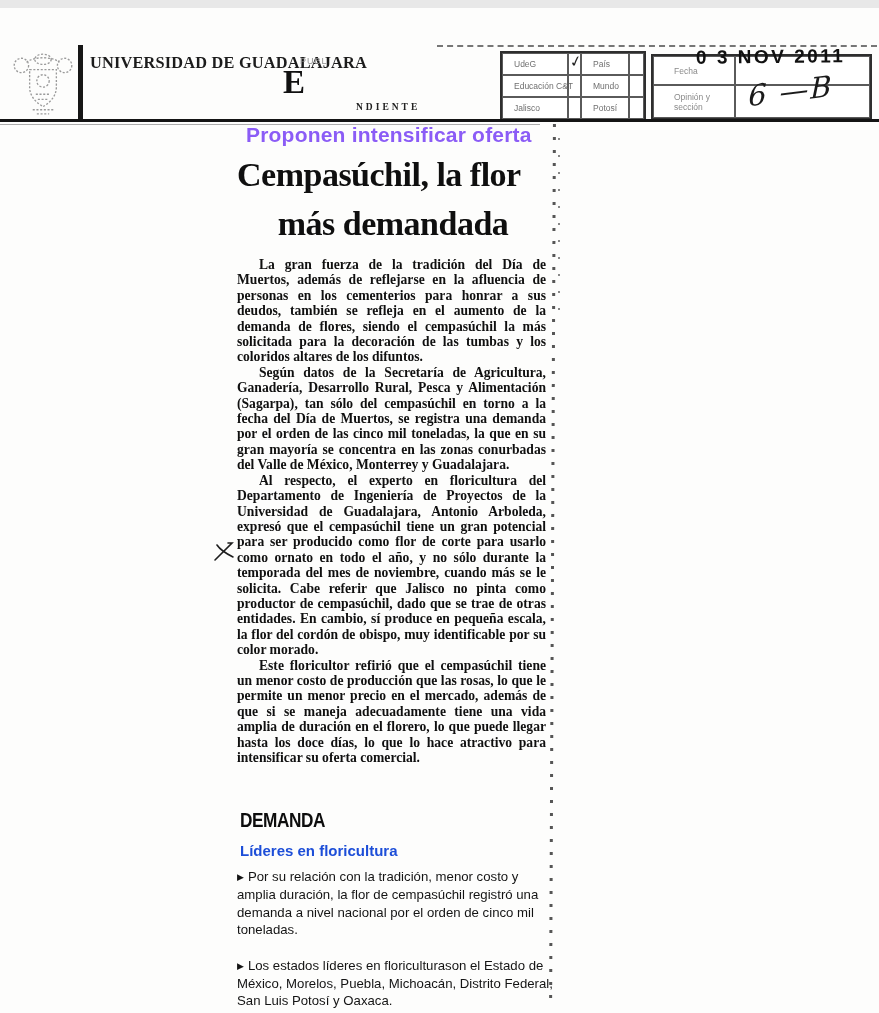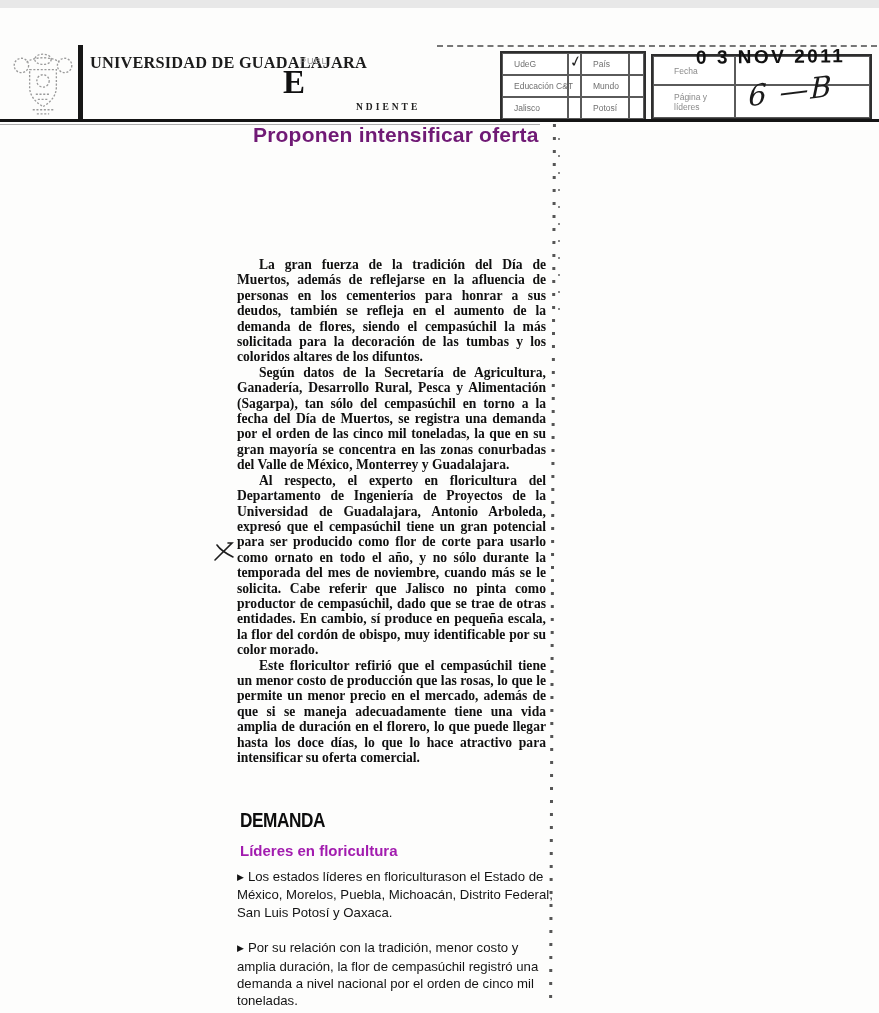--- a/index.html
+++ b/index.html
@@ -46,35 +46,35 @@
     font-size:8.5px;color:#8a8a8a;display:flex;align-items:center;padding-left:20px;}
   .stamp{position:absolute;left:696px;top:38px;font-family:"Liberation Sans",sans-serif;
     font-weight:bold;font-size:19px;letter-spacing:2.5px;color:#111;
     transform:rotate(-.6deg);white-space:nowrap;}
   .handwritten{position:absolute;left:748px;top:66px;
     font-family:"DejaVu Serif",serif;font-style:italic;font-size:29px;color:#1a1a1a;
     transform:rotate(-7deg) skewX(-8deg);letter-spacing:2px;white-space:nowrap;}
   .header-rule{position:absolute;left:0;top:111px;width:879px;height:3px;background:#141414;}
   .header-rule2{position:absolute;left:0;top:116px;width:540px;height:1px;background:#777;opacity:.6;}
   
-  .kicker{position:absolute;left:253px;top:115px;font-family:"Liberation Sans",sans-serif;
-    font-weight:bold;font-size:21px;letter-spacing:.2px;color:#701a75;white-space:nowrap;}
+  .kicker{position:absolute;left:246px;top:115px;font-family:"Liberation Sans",sans-serif;
+    font-weight:bold;font-size:21px;letter-spacing:.2px;color:#8b5cf6;white-space:nowrap;}
   .headline{position:absolute;left:237px;top:142px;width:312px;
     font-family:"Liberation Serif",serif;font-weight:bold;font-size:34px;
     line-height:49px;letter-spacing:-.5px;color:#0f0f0f;text-align:left;}
   .headline .l2{text-align:center;}
   .article-body{position:absolute;left:237px;top:249px;width:309px;
     font-family:"Liberation Serif",serif;font-size:13.6px;line-height:15.4px;
     text-align:justify;color:#101010;font-weight:bold;}
   .article-body p{margin:0;text-indent:22px;}
   .demanda{position:absolute;left:240px;top:800px;font-family:"Liberation Sans",sans-serif;
     font-weight:bold;font-size:21px;letter-spacing:-.5px;color:#0d0d0d;
     transform:scaleX(.82);transform-origin:left;}
   .subhead{position:absolute;left:240px;top:834px;font-family:"Liberation Sans",sans-serif;
-    font-weight:bold;font-size:15px;color:#a21caf;}
+    font-weight:bold;font-size:15px;color:#1d4ed8;}
   .bullets{position:absolute;left:237px;top:860px;width:317px;
     font-family:"Liberation Sans",sans-serif;font-size:13.2px;line-height:17.4px;color:#141414;}
   .bullets p{margin:0 0 18px 0;}
   .bullet-glyph{font-size:9px;vertical-align:1px;margin-right:4px;
     font-family:"DejaVu Sans",sans-serif;}
   
   .torn{position:absolute;left:551px;top:116px;width:3px;height:884px;
     background:repeating-linear-gradient(to bottom,#2c2c2c 0 3px,transparent 3px 13px);
     opacity:.8;transform:rotate(.25deg);}
   .torn2{position:absolute;left:558px;top:130px;width:2px;height:180px;
@@ -119,48 +119,52 @@
 
     <div class="cat-cell">Jalisco</div>
     <div class="cat-cell cat-check"></div>
     <div class="cat-cell">Potosí</div>
     <div class="cat-cell cat-check"></div>
   </div>
 
   <div class="date-grid">
     <div class="date-cell">Fecha</div>
     <div class="date-cell"></div>
-    <div class="date-cell">Página y líderes</div>
+    <div class="date-cell">Opinión y sección</div>
     <div class="date-cell"></div>
   </div>
   <div class="stamp">0 3  NOV  2011</div>
   <div class="handwritten">6 —B</div>
 
   <div class="header-rule"></div>
   <div class="header-rule2"></div>
 
   <div class="kicker">Proponen intensificar oferta</div>
 
+  <div class="headline">
+    <div class="l1">Cempasúchil, la flor</div>
+    <div class="l2">más demandada</div>
+  </div>
 
   <div class="article-body">
     <p>La gran fuerza de la tradición del Día de Muertos, además de reflejarse en la afluencia de personas en los cementerios para honrar a sus deudos, también se refleja en el aumento de la demanda de flores, siendo el cempasúchil la más solicitada para la decoración de las tumbas y los coloridos altares de los difuntos.</p>
     <p>Según datos de la Secretaría de Agricultura, Ganadería, Desarrollo Rural, Pesca y Alimentación (Sagarpa), tan sólo del cempasúchil en torno a la fecha del Día de Muertos, se registra una demanda por el orden de las cinco mil toneladas, la que en su gran mayoría se concentra en las zonas conurbadas del Valle de México, Monterrey y Guadalajara.</p>
     <p>Al respecto, el experto en floricultura del Departamento de Ingeniería de Proyectos de la Universidad de Guadalajara, Antonio Arboleda, expresó que el cempasúchil tiene un gran potencial para ser producido como flor de corte para usarlo como ornato en todo el año, y no sólo durante la temporada del mes de noviembre, cuando más se le solicita. Cabe referir que Jalisco no pinta como productor de cempasúchil, dado que se trae de otras entidades. En cambio, sí produce en pequeña escala, la flor del cordón de obispo, muy identificable por su color morado.</p>
     <p>Este floricultor refirió que el cempasúchil tiene un menor costo de producción que las rosas, lo que le permite un menor precio en el mercado, además de que si se maneja adecuadamente tiene una vida amplia de duración en el florero, lo que puede llegar hasta los doce días, lo que lo hace atractivo para intensificar su oferta comercial.</p>
   </div>
 
   <svg class="mark-x" viewBox="0 0 24 24" fill="none" stroke="#1e1e1e" stroke-width="1.6" stroke-linecap="round">
     <path d="M3,20 L20,3 L16,3"></path>
     <path d="M5,5 C9,11 15,14 21,17"></path>
   </svg>
 
   <div class="demanda">DEMANDA</div>
   <div class="subhead">Líderes en floricultura</div>
 
   <div class="bullets">
+    <p><span class="bullet-glyph">▶</span><span>Por su relación con la tradición, menor costo y amplia duración, la flor de cempasúchil registró una demanda a nivel nacional por el orden de cinco mil toneladas.</span></p>
     <p><span class="bullet-glyph">▶</span><span>Los estados líderes en floriculturason el Estado de  México, Morelos, Puebla, Michoacán, Distrito Federal, San Luis Potosí y Oaxaca.</span></p>
-    <p><span class="bullet-glyph">▶</span><span>Por su relación con la tradición, menor costo y amplia duración, la flor de cempasúchil registró una demanda a nivel nacional por el orden de cinco mil toneladas.</span></p>
   </div>
 
   <div class="torn"></div>
   <div class="torn2"></div>
 
 </div>
 
 </body></html>

